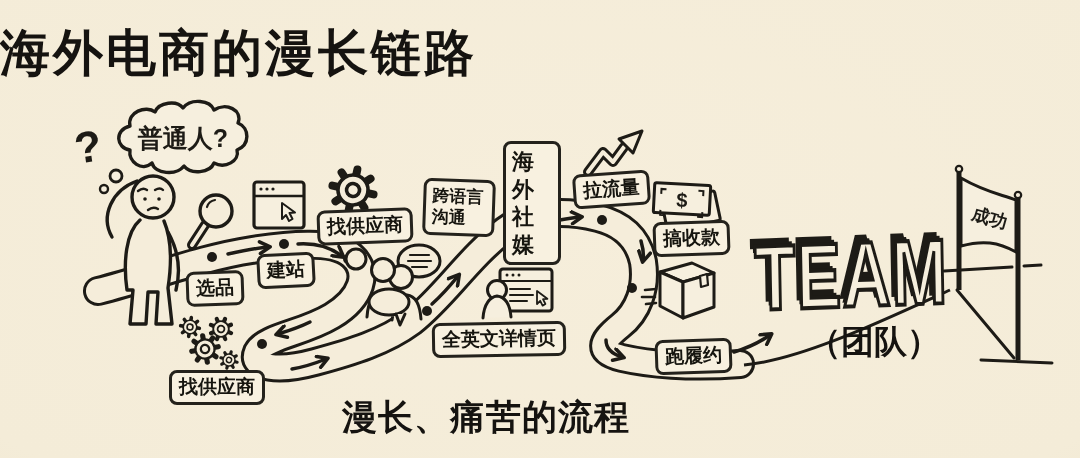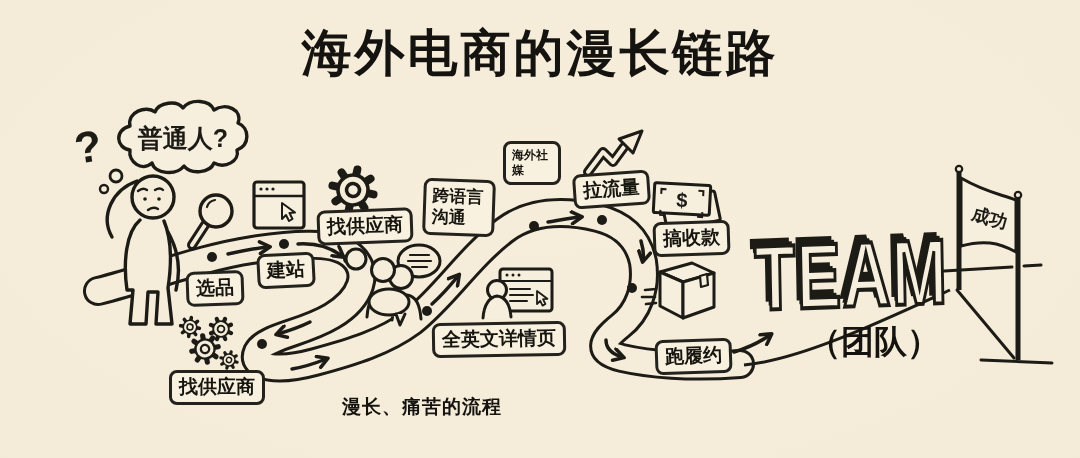--- a/index.html
+++ b/index.html
@@ -3,31 +3,31 @@
 <meta charset="utf-8">
 <style>
   html,body{margin:0;padding:0;background:#d8ccb0;}
   .canvas{
     position:relative;width:1080px;height:458px;overflow:hidden;
     background:radial-gradient(120% 140% at 50% 45%, #f6eedb 0%, #f4ecd8 55%, #ece1c8 85%, #dfd2b4 100%);
     font-family:"Liberation Sans", sans-serif;color:#1d1b16;
   }
   .scene{position:absolute;left:0;top:0;}
   .title{
-    position:absolute;left:0;right:0;top:20px;text-align:center;
+    position:absolute;left:0;right:0;top:20px;
     font-size:50px;font-weight:800;letter-spacing:3px;color:#151310;
   }
   .step-box{
     position:absolute;background:#f8f1e0;border:3px solid #24221c;border-radius:8px;
     padding:2px 7px;font-size:19px;font-weight:800;color:#16150f;line-height:1.3;
     white-space:nowrap;
   }
   .step-box.multiline{white-space:normal;line-height:1.25;padding:4px 6px;}
   .caption{position:absolute;font-weight:800;color:#151310;}
-  .caption-process{left:342px;top:394px;font-size:19px;letter-spacing:1px;}
+  .caption-process{left:342px;top:394px;font-size:35px;letter-spacing:1px;}
   .caption-team{left:702px;top:392px;font-size:36px;letter-spacing:1px;}
   .team-word{
     position:absolute;left:754px;top:232px;font-size:92px;font-weight:800;line-height:1;
     color:#f6efdd;-webkit-text-stroke:4px #1d1b16;
     text-shadow:-7px -8px 0 #1d1b16,-3px -4px 0 #1d1b16;
     transform:scaleX(0.72) rotate(-1.5deg);transform-origin:left top;letter-spacing:2px;
   }
   .team-alias{position:absolute;left:808px;top:320px;font-size:33px;font-weight:800;color:#151310;}
   svg text{font-family:"Liberation Sans", sans-serif;font-weight:bold;fill:#1d1b16;}
 </style>
@@ -214,18 +214,18 @@
 
   <div class="team-word">TEAM</div>
   <div class="team-alias">（团队）</div>
 
   <div class="step-box" style="left:186px;top:271px;transform:rotate(-2deg);">选品</div>
   <div class="step-box" style="left:257px;top:253px;transform:rotate(-3deg);">建站</div>
   <div class="step-box" style="left:317px;top:209px;transform:rotate(-2deg);">找供应商</div>
   <div class="step-box" style="left:169px;top:370px;">找供应商</div>
   <div class="step-box multiline" style="left:423px;top:179px;width:54px;font-size:17px;transform:rotate(2deg);">跨语言沟通</div>
   <div class="step-box" style="left:432px;top:322px;transform:rotate(-1deg);">全英文详情页</div>
-  <div class="step-box multiline" style="left:503px;top:141px;width:40px;font-size:12px;">海外社媒</div>
+  <div class="step-box multiline" style="left:503px;top:141px;width:40px;font-size:22px;">海外社媒</div>
   <div class="step-box" style="left:573px;top:172px;transform:rotate(-4deg);">拉流量</div>
   <div class="step-box" style="left:653px;top:221px;transform:rotate(-2deg);">搞收款</div>
   <div class="step-box" style="left:655px;top:339px;transform:rotate(-2deg);">跑履约</div>
 
 </div>
 
 </body></html>

